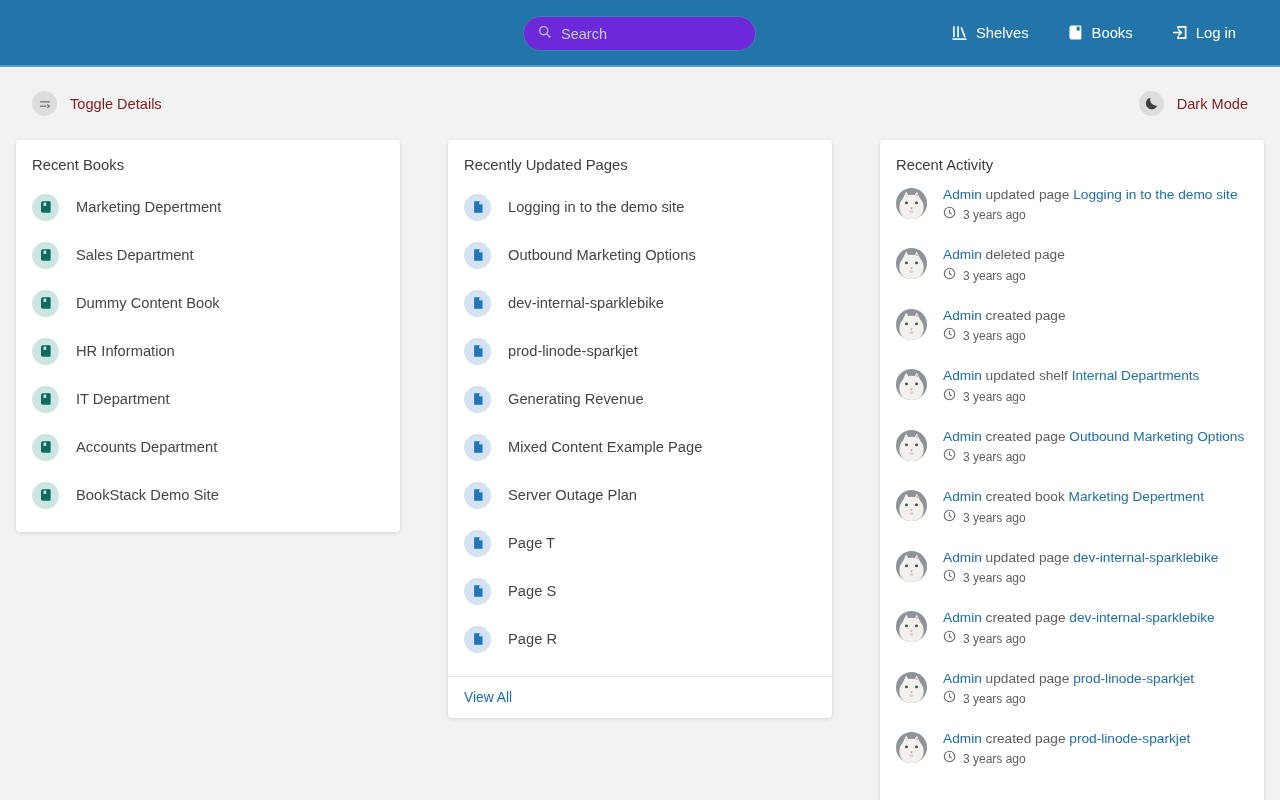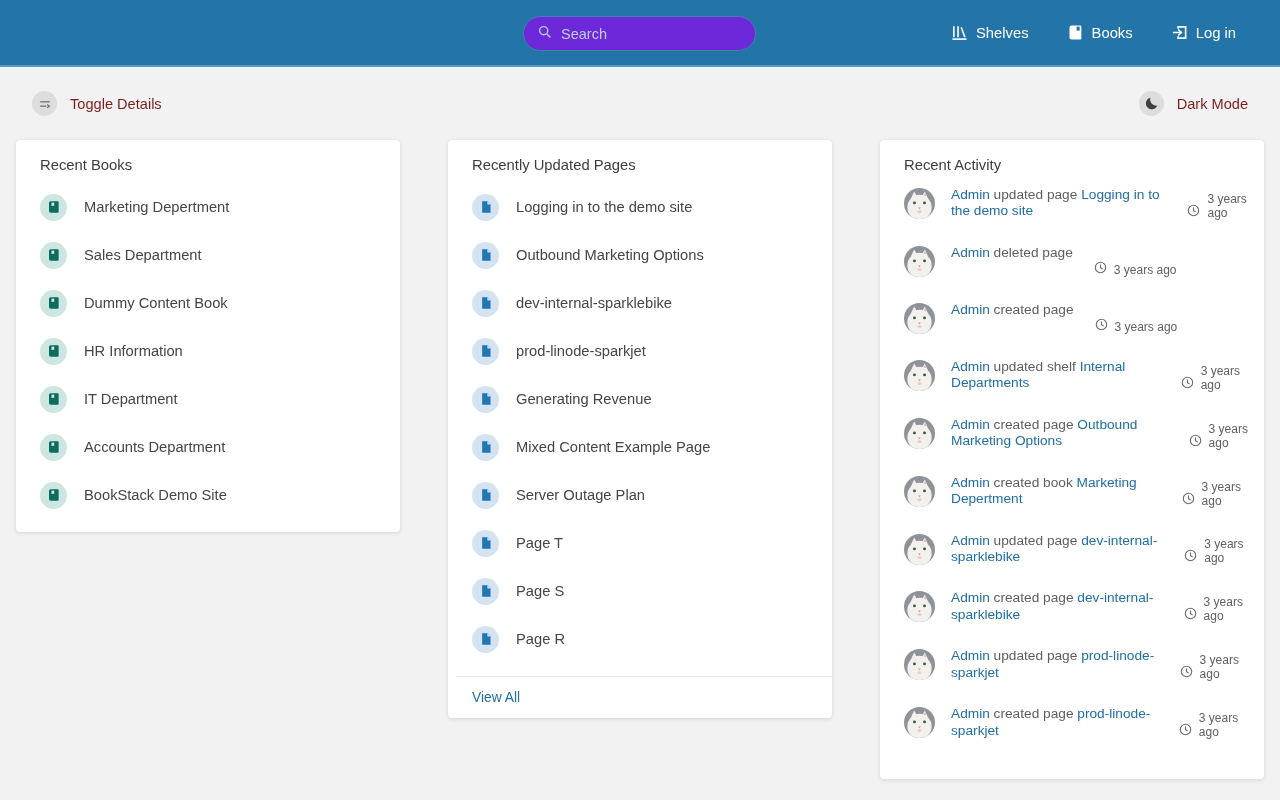--- a/index.html
+++ b/index.html
@@ -64,21 +64,20 @@
   .tool-label { font-size: 14.6px; color: #7f1d1d; }
 
   
   .main { display: flex; gap: 48px; padding: 0 16px; align-items: flex-start; }
   .card {
     width: 384px;
     background: #ffffff;
     border-radius: 4px;
     box-shadow: 0 1px 4px rgba(0,0,0,0.13);
     padding-top: 17px;
-    padding-left: 8px;
   }
   .card-title { font-size: 14.8px; color: #3d3d3d; padding: 0 16px 10px 16px; }
 
   
   .entity-row {
     display: flex; align-items: center; gap: 17px;
     height: 48px; padding: 0 16px;
     cursor: pointer;
   }
   .entity-icon {
@@ -99,21 +98,21 @@
   .view-all { color: #206ea7; font-size: 13.8px; }
 
   
   .activity-list { padding: 3px 16px 16px 16px; }
   .activity-item { display: flex; gap: 16px; margin-bottom: 24px; }
   .avatar {
     width: 31px; height: 31px; border-radius: 50%;
     overflow: hidden; flex: 0 0 auto; margin-top: 2px;
   }
   .avatar svg { width: 31px; height: 31px; display: block; }
-  .act-body { display: flex; flex-direction: row; gap: 21px; padding-top: 1px; }
+  .act-body { display: flex; flex-direction: column; gap: 3px; padding-top: 1px; }
   .act-line { font-size: 13.7px; line-height: 1.2; }
   .act-line a { color: #206ea7; }
   .act-action { color: #5e5e5e; }
   .act-time { display: flex; align-items: flex-end; gap: 7px; color: #606060; font-size: 12px; }
   .act-time svg { width: 13px; height: 13px; }
 </style>
 </head>
 <body>
 
 <div class="header">

